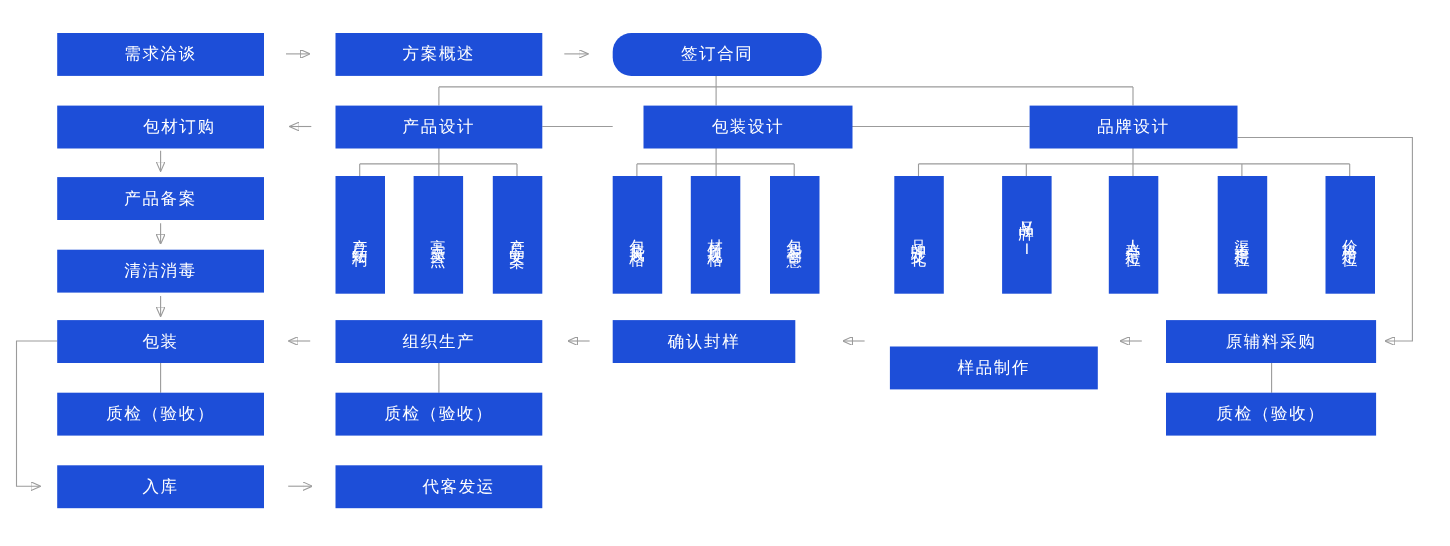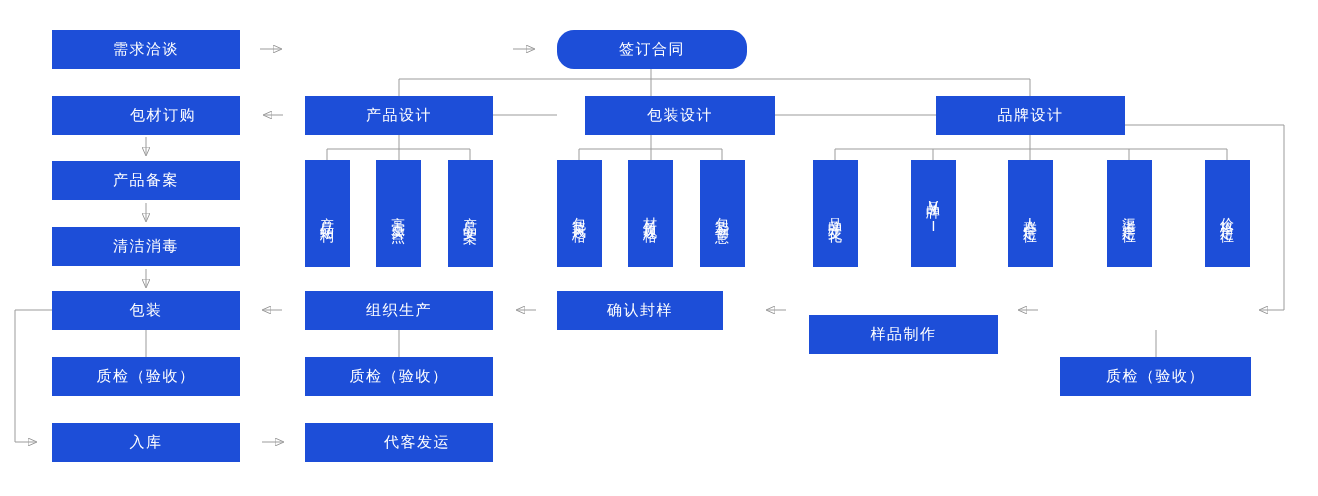--- a/index.html
+++ b/index.html
@@ -63,20 +63,21 @@
     <path d="M282,310 L263,310" marker-end="url(#ah)"></path>
     <path d="M536,310 L517,310" marker-end="url(#ah)"></path>
     <path d="M786,310 L767,310" marker-end="url(#ah)"></path>
     <path d="M1038,310 L1019,310" marker-end="url(#ah)"></path>
     <path d="M1125,125 H1284 V310 H1260" marker-end="url(#ah)"></path>
     <path d="M52,310 H15 V442 H36" marker-end="url(#ah)"></path>
     <path d="M262,442 H283" marker-end="url(#ah)"></path>
   </svg>
 
   <div class="node" style="left:52px;top:30px;">需求洽谈</div>
+  <div class="node" style="left:305px;top:30px;">方案概述</div>
   <div class="node" style="left:557px;top:30px;width:190px;border-radius:17px;">签订合同</div>
 
   <div class="node" style="left:52px;top:96px;padding-left:34px;">包材订购</div>
   <div class="node" style="left:305px;top:96px;">产品设计</div>
   <div class="node" style="left:557px;top:96px;width:190px;margin-left:28px;">包装设计</div>
   <div class="node" style="left:936px;top:96px;width:189px;">品牌设计</div>
 
   <div class="node" style="left:52px;top:161px;">产品备案</div>
   <div class="node" style="left:52px;top:227px;">清洁消毒</div>
   <div class="node" style="left:52px;top:291px;">包装</div>
@@ -93,19 +94,20 @@
 
   <div class="node vnode" style="left:813px;top:160px;">品牌文化</div>
   <div class="node vnode" style="left:911px;top:160px;">品牌VI</div>
   <div class="node vnode" style="left:1008px;top:160px;">人群定位</div>
   <div class="node vnode" style="left:1107px;top:160px;">渠道定位</div>
   <div class="node vnode" style="left:1205px;top:160px;">价格定位</div>
 
   <div class="node" style="left:305px;top:291px;">组织生产</div>
   <div class="node" style="left:557px;top:291px;width:166px;">确认封样</div>
   <div class="node" style="left:809px;top:291px;width:189px;margin-top:24px;">样品制作</div>
+  <div class="node" style="left:1060px;top:291px;width:191px;">原辅料采购</div>
 
   <div class="node" style="left:305px;top:357px;">质检（验收）</div>
   <div class="node" style="left:1060px;top:357px;width:191px;">质检（验收）</div>
 
   <div class="node" style="left:305px;top:423px;padding-left:36px;">代客发运</div>
 
 </div>
 
 </body></html>

